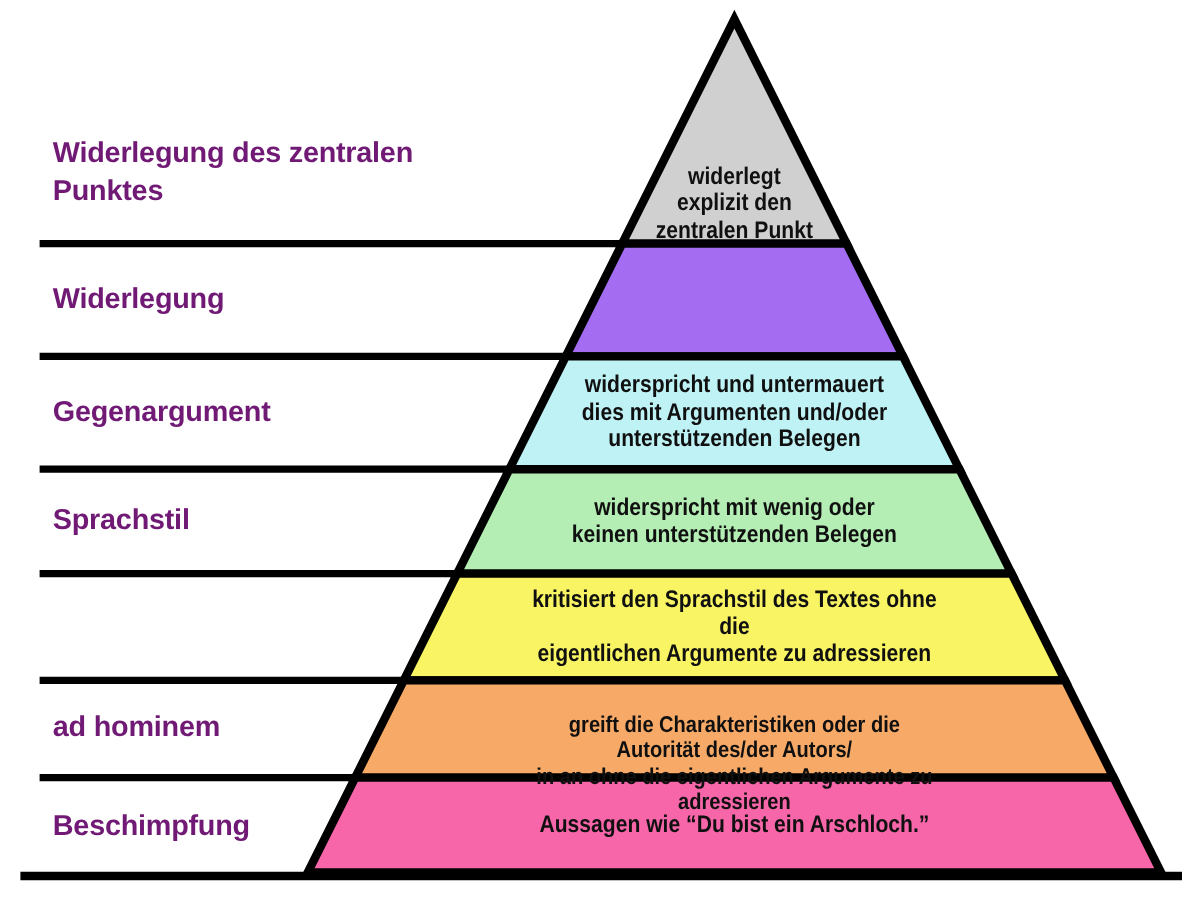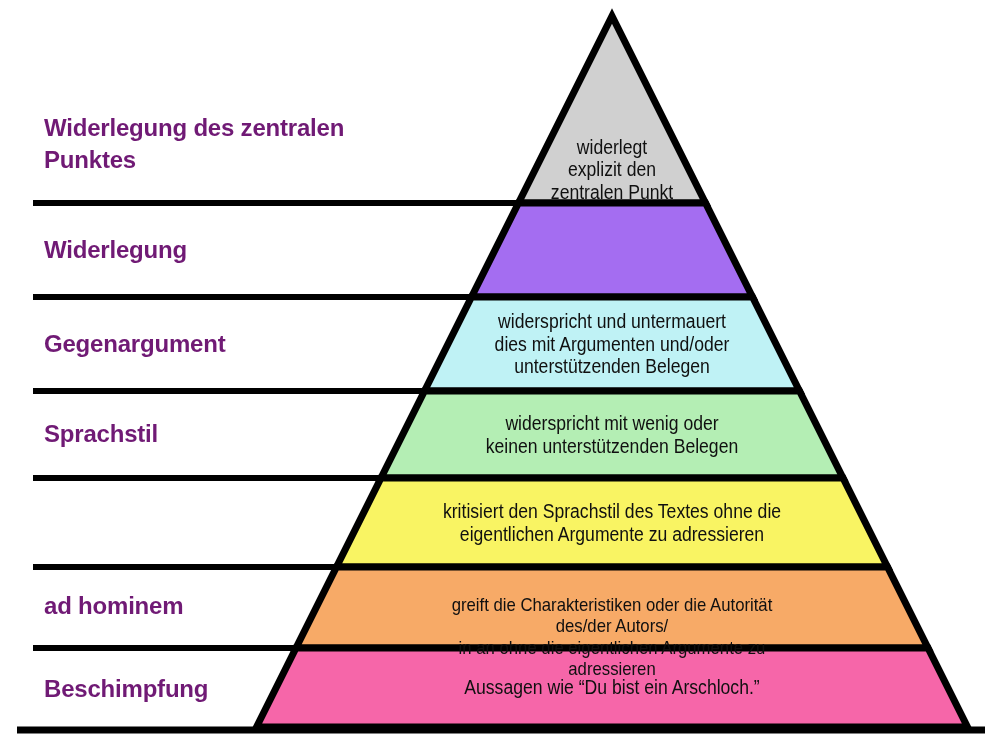--- a/index.html
+++ b/index.html
@@ -27,21 +27,21 @@
   }
   .desc{
     position:absolute;
     left:612px;
     transform:translateX(-50%);
     display:flex;
     align-items:center;
     justify-content:center;
     text-align:center;
     color:#101010;
-    font-weight:normal;
+    font-weight:bold;
     line-height:1.12;
   }
   .desc .txt{
     display:inline-block;
     transform:scaleX(0.88);
     transform-origin:center;
     white-space:pre-line;
     font-size:20px;
   }
   .desc.d0{align-items:flex-end;padding-bottom:6px;}

